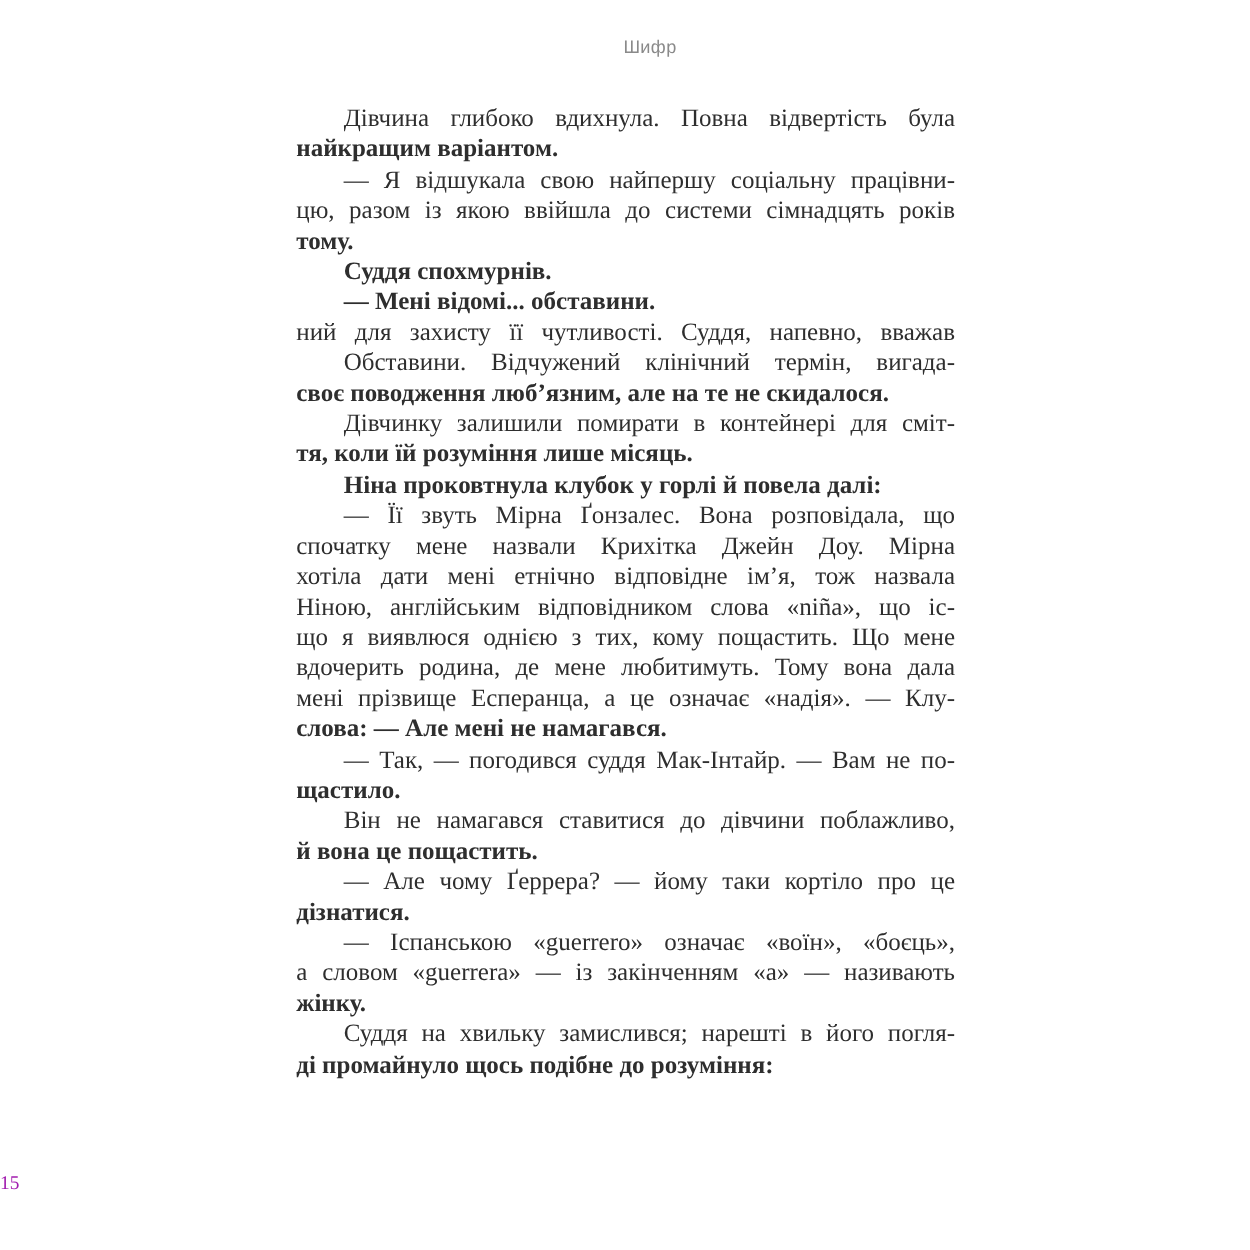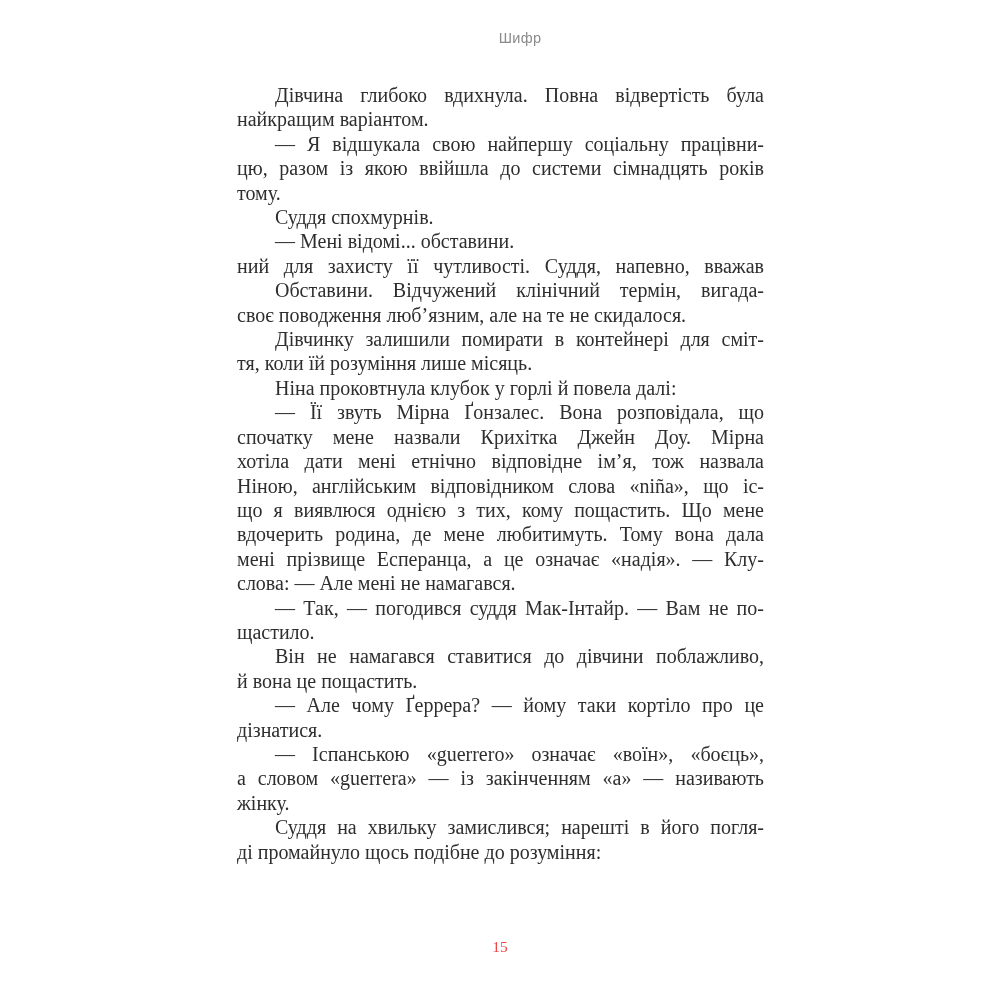--- a/index.html
+++ b/index.html
@@ -43,30 +43,31 @@
   .line {
     text-align: justify;
     text-align-last: justify;
     white-space: normal;
   }
   .line.first {
     text-indent: 38px;
   }
   .line.last {
     text-align-last: left;
+    font-weight: bold;
   }
   .page-number {
     position: absolute;
     top: 938px;
     left: 0;
     width: 1000px;
-    text-align: center;
+    text-align: left;
     font-family: "Liberation Serif", serif;
     font-size: 15.5px;
-    color: #ef4444;
+    color: #a21caf;
   }
 </style>
 </head>
 <body>
 
 <div class="page">
   <div class="running-header">Шифр</div>
 
   <div class="text-block" id="text-block">
       <div class="paragraph">

